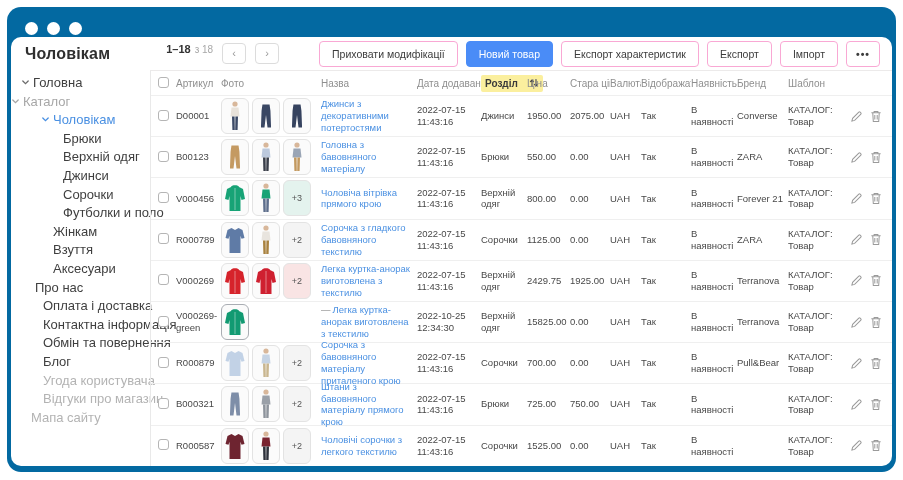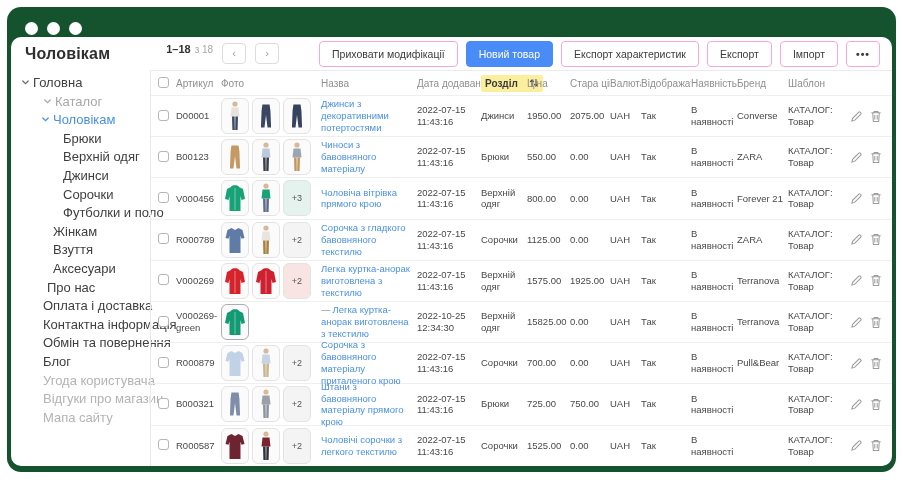--- a/index.html
+++ b/index.html
@@ -1,17 +1,17 @@
 <!DOCTYPE html>
 <html><head>
 <meta charset="utf-8">
 <style>
   * { margin:0; padding:0; box-sizing:border-box; }
   html,body { width:903px; height:480px; background:#fff; font-family:"Liberation Sans", sans-serif; overflow:hidden; }
-  .window { position:absolute; left:7px; top:7px; right:7px; bottom:8px; background:#14532d; border-radius:14px; }
+  .window { position:absolute; left:7px; top:7px; right:7px; bottom:8px; background:#0369a1; border-radius:14px; }
   .dots { position:absolute; left:18px; top:15px; display:flex; gap:9px; }
   .dot { width:13px; height:13px; border-radius:50%; background:#fff; }
   .card { position:absolute; left:4px; right:4px; top:30px; bottom:6px; background:#fff; border-radius:10px; overflow:hidden; }
 
   
   .topbar { height:33px; display:flex; align-items:center; padding:0 12px 0 14px; }
   .page-title { font-size:16px; font-weight:bold; color:#2f2f2f; letter-spacing:.2px; }
   .pagination { display:flex; align-items:baseline; margin-left:16px; gap:4px; }
   .pg-range { font-size:11px; font-weight:bold; color:#333;margin-left:40px; }
   .pg-of { font-size:10px; color:#a8a8a8; }
@@ -80,42 +80,42 @@
           <button class="btn">Експорт</button>
           <button class="btn">Імпорт</button>
           <button class="btn more">•••</button>
         </span>
     </div>
     <div class="content">
       <div class="sidebar">
           <div class="s-item normal" style="padding-left: 22px;"><span class="chev"><svg width="9" height="9" viewBox="0 0 9 9">
                 <path d="M1.8 3 L4.5 5.6 L7.2 3" fill="none" stroke="currentColor" stroke-width="1.3" stroke-linecap="round"></path>
               </svg></span><span>Головна</span></div>
-          <div class="s-item dim" style="padding-left: 44px;"><span class="chev"><svg width="9" height="9" viewBox="0 0 9 9">
+          <div class="s-item dim" style="padding-left: 12px;"><span class="chev"><svg width="9" height="9" viewBox="0 0 9 9">
                 <path d="M1.8 3 L4.5 5.6 L7.2 3" fill="none" stroke="currentColor" stroke-width="1.3" stroke-linecap="round"></path>
               </svg></span><span>Каталог</span></div>
           <div class="s-item active" style="padding-left: 42px;"><span class="chev"><svg width="9" height="9" viewBox="0 0 9 9">
                 <path d="M1.8 3 L4.5 5.6 L7.2 3" fill="none" stroke="currentColor" stroke-width="1.3" stroke-linecap="round"></path>
               </svg></span><span>Чоловікам</span></div>
           <div class="s-item normal" style="padding-left: 52px;"><span>Брюки</span></div>
           <div class="s-item normal" style="padding-left: 52px;"><span>Верхній одяг</span></div>
           <div class="s-item normal" style="padding-left: 52px;"><span>Джинси</span></div>
           <div class="s-item normal" style="padding-left: 52px;"><span>Сорочки</span></div>
           <div class="s-item normal" style="padding-left: 52px;"><span>Футболки и поло</span></div>
           <div class="s-item normal" style="padding-left: 42px;"><span>Жінкам</span></div>
           <div class="s-item normal" style="padding-left: 42px;"><span>Взуття</span></div>
           <div class="s-item normal" style="padding-left: 42px;"><span>Аксесуари</span></div>
-          <div class="s-item normal" style="padding-left: 36px;"><span>Про нас</span></div>
+          <div class="s-item normal" style="padding-left: 24px;"><span>Про нас</span></div>
           <div class="s-item normal" style="padding-left: 32px;"><span>Оплата і доставка</span></div>
           <div class="s-item normal" style="padding-left: 32px;"><span>Контактна інформація</span></div>
           <div class="s-item normal" style="padding-left: 32px;"><span>Обмін та повернення</span></div>
           <div class="s-item normal" style="padding-left: 32px;"><span>Блог</span></div>
           <div class="s-item muted" style="padding-left: 32px;"><span>Угода користувача</span></div>
           <div class="s-item muted" style="padding-left: 32px;"><span>Відгуки про магазин</span></div>
-          <div class="s-item muted" style="padding-left: 32px;"><span>Мапа сайту</span></div>
+          <div class="s-item muted" style="padding-left: 20px;"><span>Мапа сайту</span></div>
         </div>
       <div class="table">
         <div class="t-header">
             <div class="hc"><span class="checkbox"></span></div>
             <div class="hc">Артикул</div>
             <div class="hc">Фото</div>
             <div class="hc">Назва</div>
             <div class="hc">Дата додавання</div>
             <div class="hc sorted"><span class="sort-pill">
                 <span>Розділ</span>
@@ -197,21 +197,21 @@
                   </svg>
                 </span>
                 <span class="thumb">
                   <svg width="12" height="30" viewBox="0 0 12 30">
                     <circle cx="6" cy="3" r="2.6" fill="#d8b79a"></circle>
                     <path fill="#9aa5b5" d="M2.5 6.5h7l1 9h-9z"></path>
                     <path fill="#c3995f" d="M3 15.5h2.6L5.8 29H3.4zM6.4 15.5H9L8.6 29H6.2z"></path>
                   </svg>
                 </span>
               </div>
-              <div class="cell"><a class="name-link">Чиноси з бавовняного матеріалу</a></div>
+              <div class="cell"><a class="name-link">Головна з бавовняного матеріалу</a></div>
               <div class="cell">2022-07-15 11:43:16</div>
               <div class="cell">Брюки</div>
               <div class="cell">550.00</div>
               <div class="cell">0.00</div>
               <div class="cell">UAH</div>
               <div class="cell">Так</div>
               <div class="cell">В наявності</div>
               <div class="cell">ZARA</div>
               <div class="cell">КАТАЛОГ: Товар</div>
               <div class="actions">
@@ -330,21 +330,21 @@
                     <path fill="rgba(255,255,255,.3)" d="M10.3 4h1.4v22h-1.4z"></path>
                   </svg>
                 </span>
                 <span class="thumb" style="background: rgb(249, 228, 228);">
                   <span class="plus-label">+2</span>
                 </span>
               </div>
               <div class="cell"><a class="name-link">Легка куртка-анорак виготовлена з текстилю</a></div>
               <div class="cell">2022-07-15 11:43:16</div>
               <div class="cell">Верхній одяг</div>
-              <div class="cell">1575.00</div>
+              <div class="cell">2429.75</div>
               <div class="cell">1925.00</div>
               <div class="cell">UAH</div>
               <div class="cell">Так</div>
               <div class="cell">В наявності</div>
               <div class="cell">Terranova</div>
               <div class="cell">КАТАЛОГ: Товар</div>
               <div class="actions">
                 <span class="act">
                   <svg width="13" height="13" viewBox="0 0 14 14" fill="none" stroke="#9a9a9a" stroke-width="1.1">
                     <path d="M2 12l.8-3L9.5 2.3a1 1 0 0 1 1.4 0l.8.8a1 1 0 0 1 0 1.4L5 11.2 2 12z"></path>

